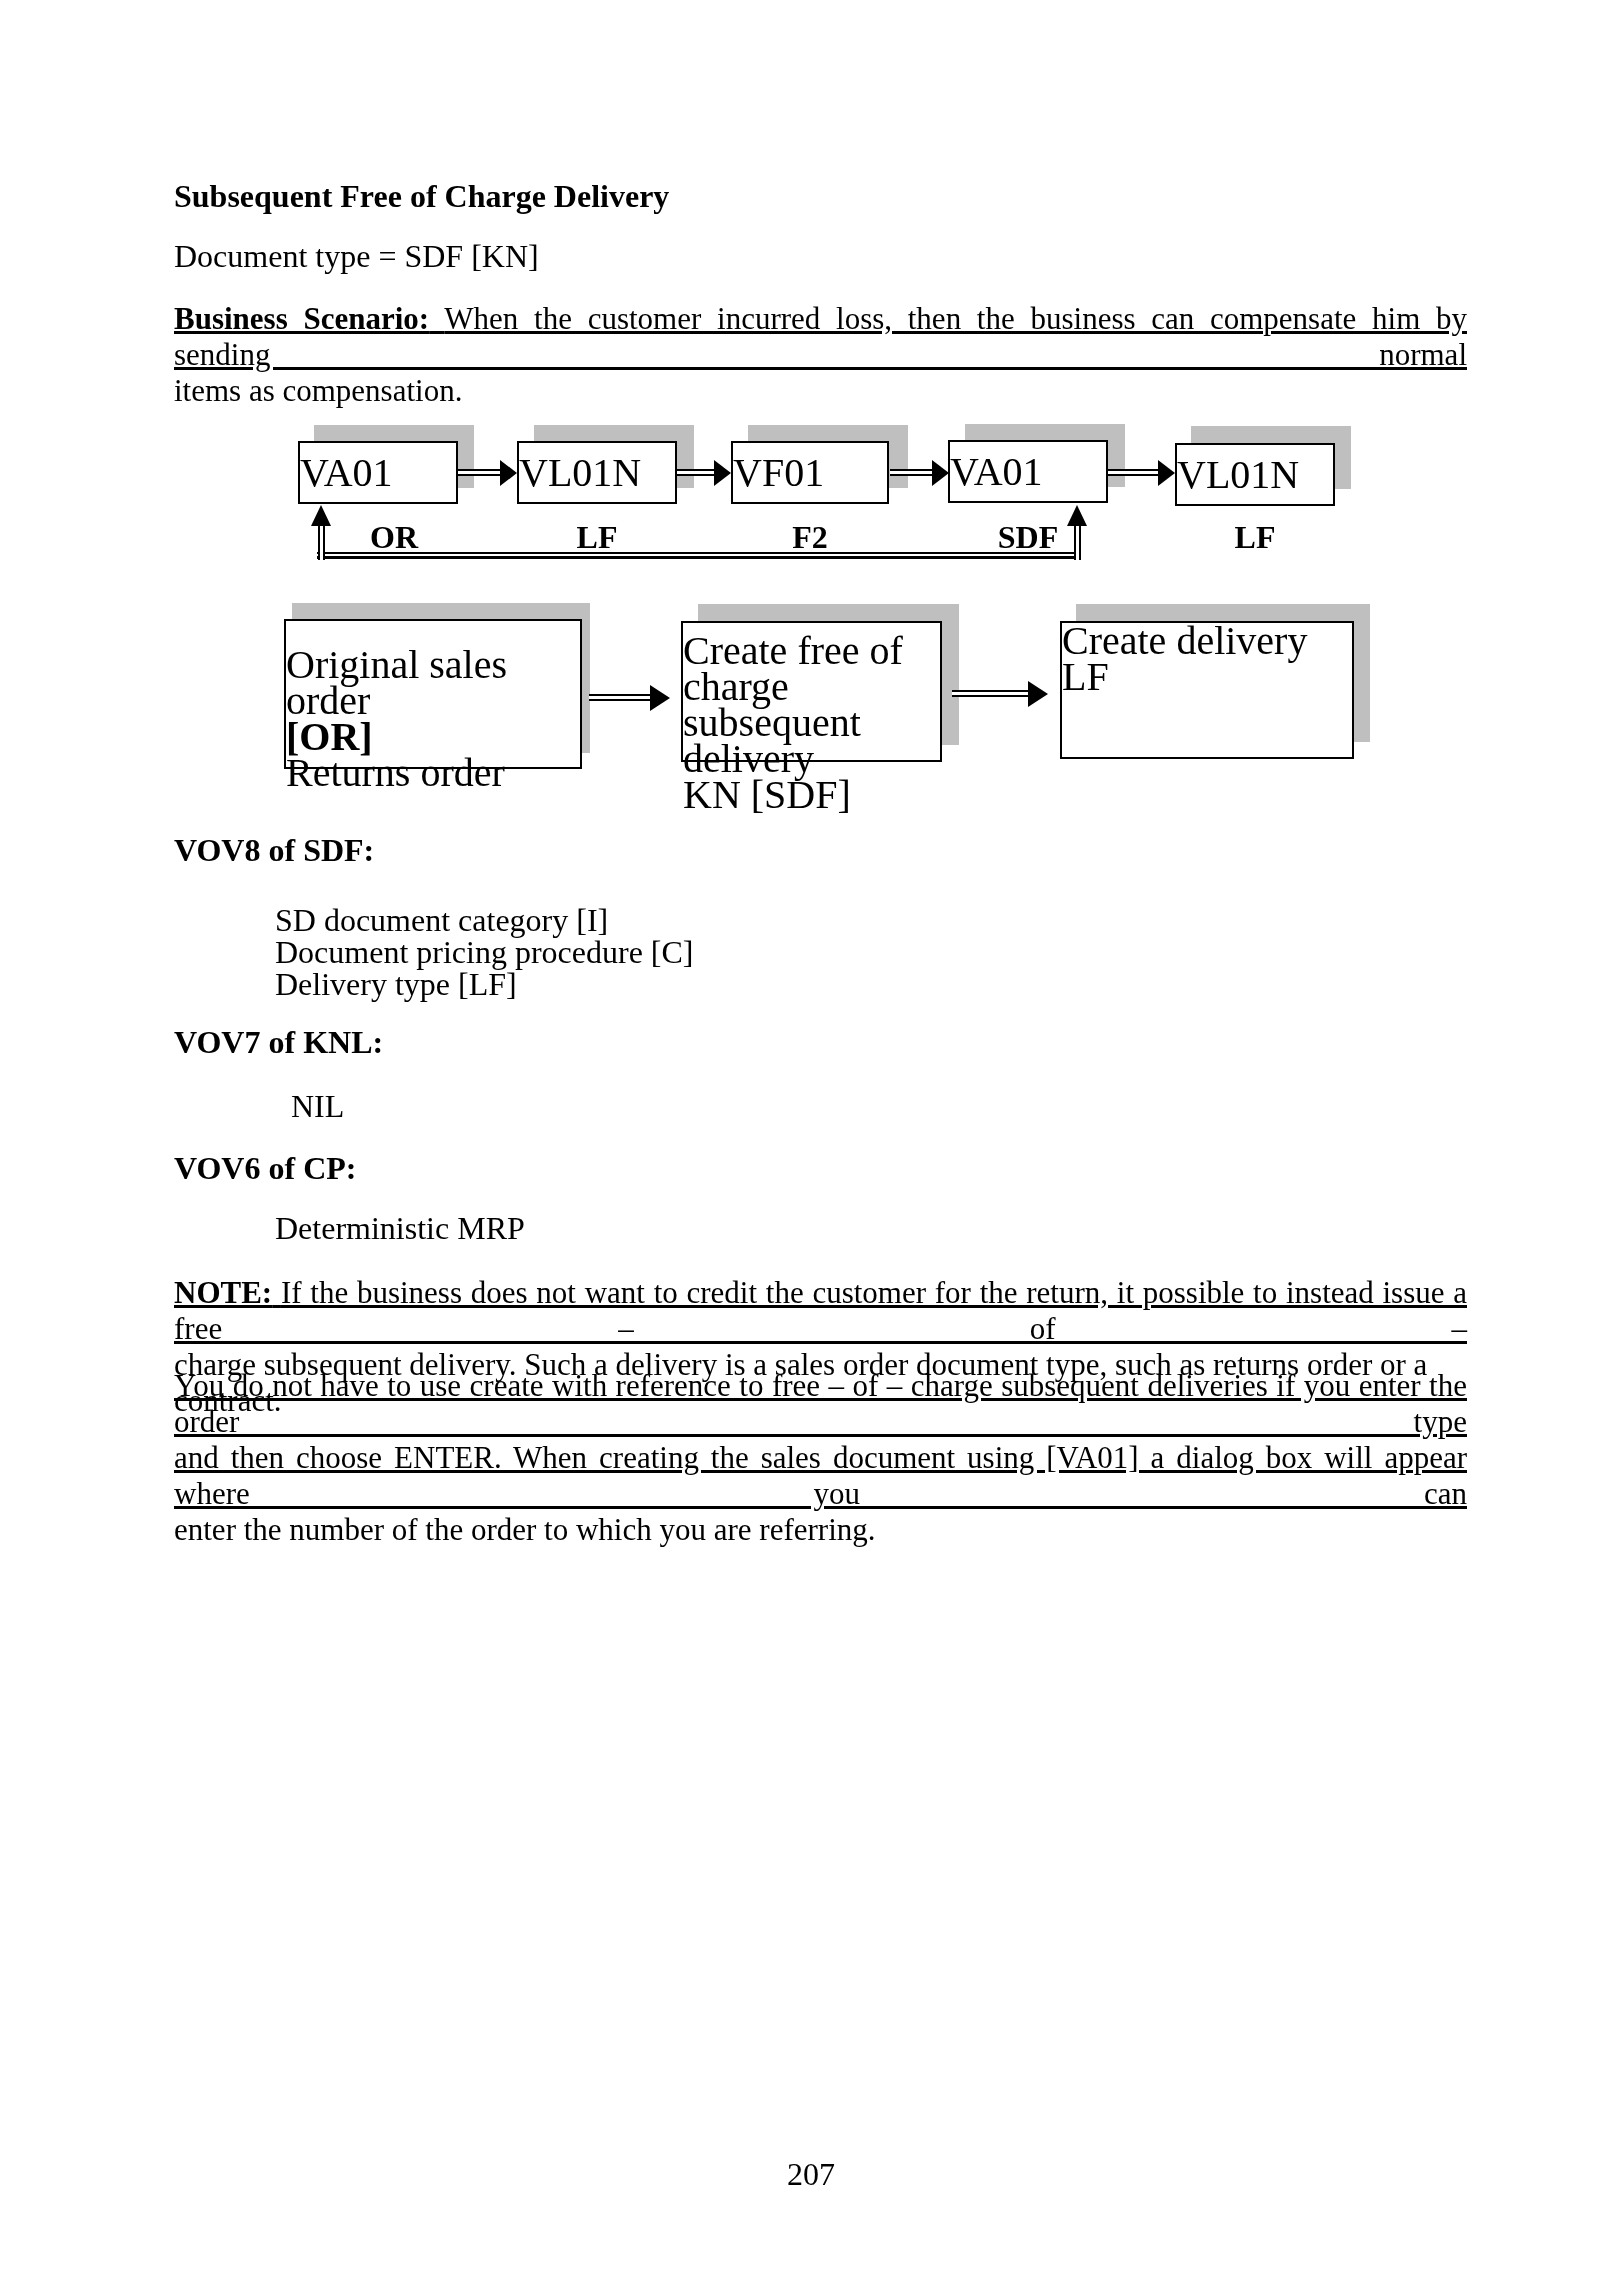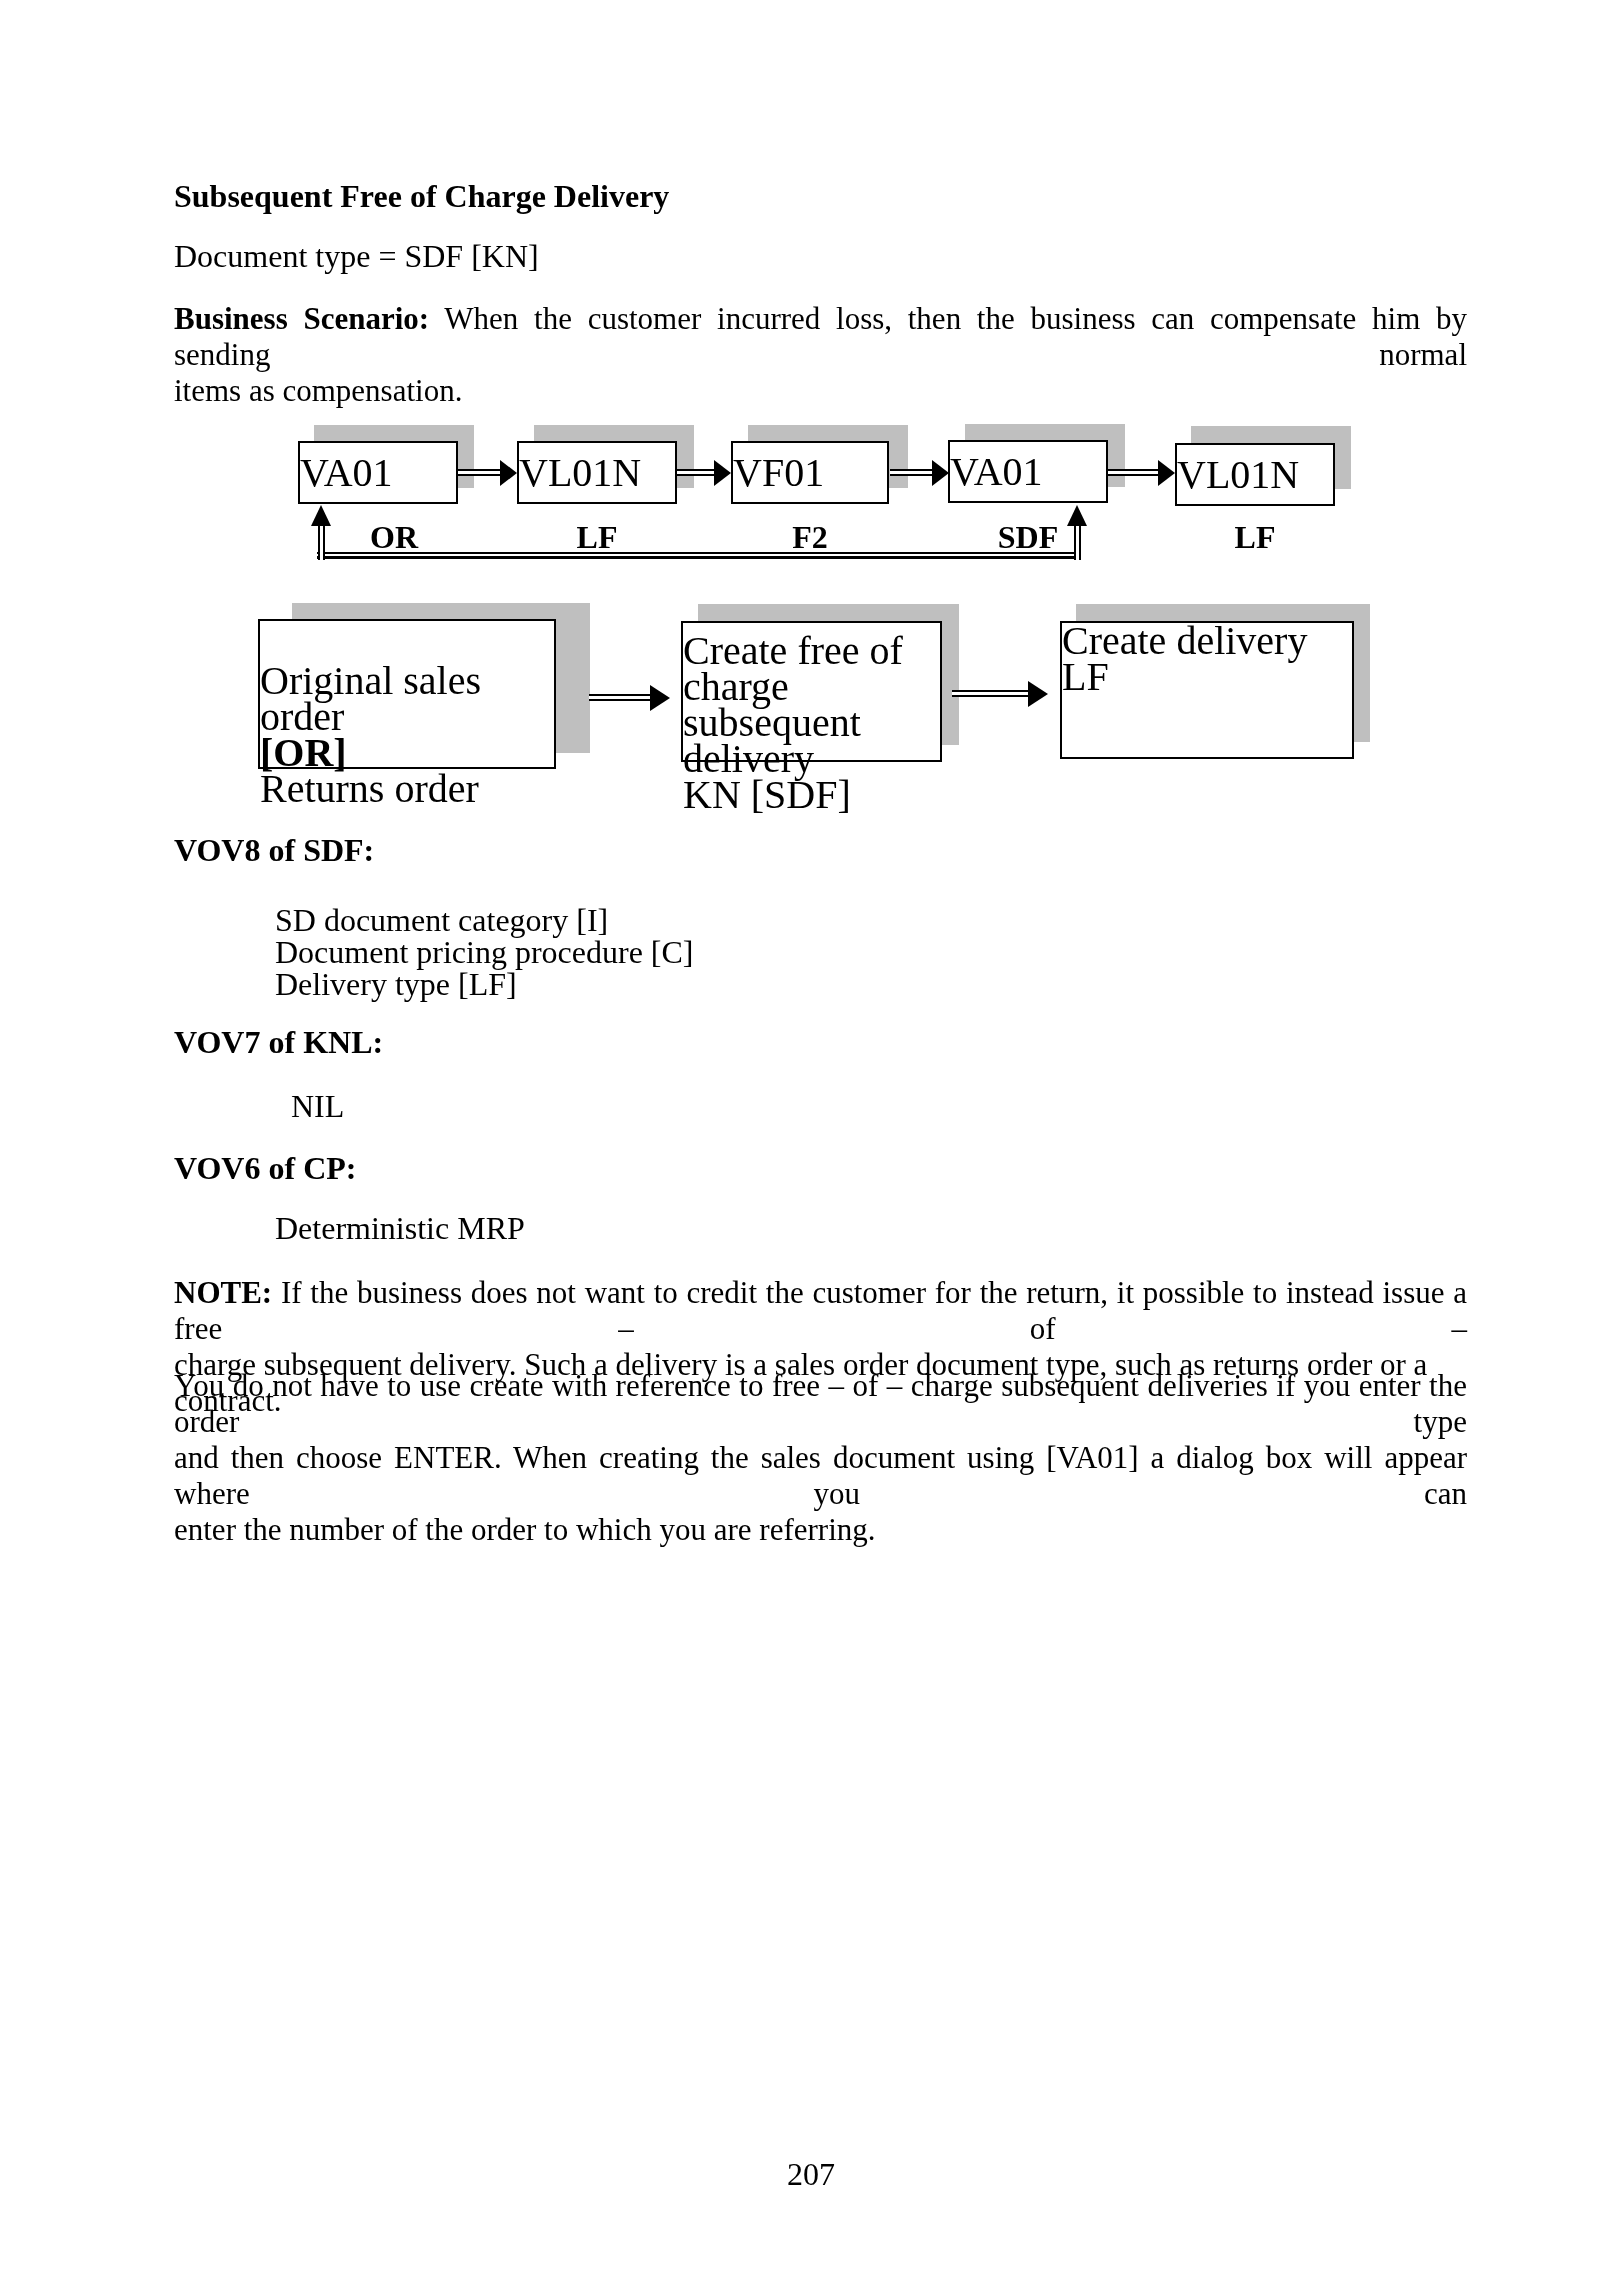--- a/index.html
+++ b/index.html
@@ -9,21 +9,21 @@
     background:#ffffff;
     font-family:"Liberation Serif","DejaVu Serif",serif;
     color:#000;
     overflow:hidden;
   }
   .abs{position:absolute;}
   .b{font-weight:bold;}
   
   .txt{font-size:32px;line-height:36px;}
   .para{font-size:31px;line-height:36px;width:1293px;}
-  .jl{text-align:justify;text-align-last:justify;}
+  .jl{text-align:justify;text-align-last:justify;text-decoration:underline;}
   .items40 div{font-size:32px;line-height:32px;}
   
   .shadow{background:#bfbfbf;}
   .fbox{
     background:#fff;border:2.4px solid #000;
     box-sizing:border-box;text-align:left;
     font-size:40px;
   }
   .fbox1{line-height:59px;}            
   .fbox2{line-height:36px;}
@@ -94,21 +94,21 @@
     </div>
   <div class="abs varrow" style="left:1067px;top:505px;width:20.6px;height:55px;">
       <div class="vhead"></div>
       <div class="vshaft"></div>
     </div>
 
   <div class="abs shadow" style="left:292px;top:603px;width:298px;height:150px;"></div>
   <div class="abs shadow" style="left:698px;top:604px;width:261px;height:141px;"></div>
   <div class="abs shadow" style="left:1076px;top:604px;width:294px;height:138px;"></div>
 
-  <div class="abs fbox fbox2" style="left:258px;top:619px;width:298px;height:150px;padding-top:42px;">
+  <div class="abs fbox fbox2" style="left:284px;top:619px;width:298px;height:150px;padding-top:26px;">
     <div>Original sales order</div>
     <div class="b">[OR]</div>
     <div>Returns order</div>
   </div>
   <div class="abs fbox fbox2" style="left:681px;top:621px;width:261px;height:141px;padding-top:10.3px;">
     <div>Create free of charge</div>
     <div>subsequent delivery</div>
     <div>KN [SDF]</div>
   </div>
   <div class="abs fbox fbox2" style="left:1060px;top:621px;width:294px;height:138px;">

